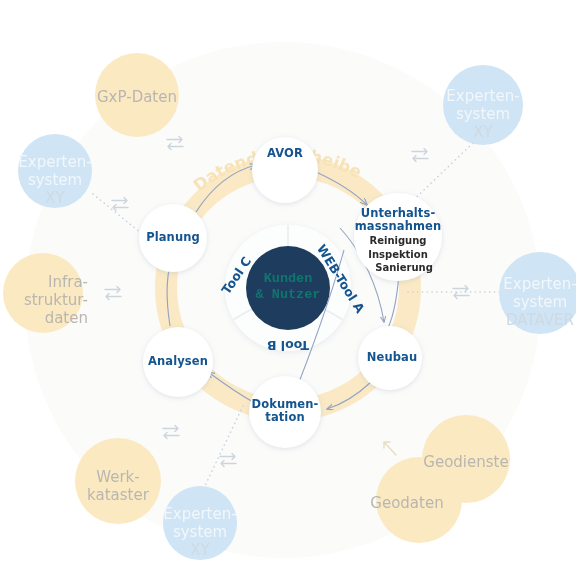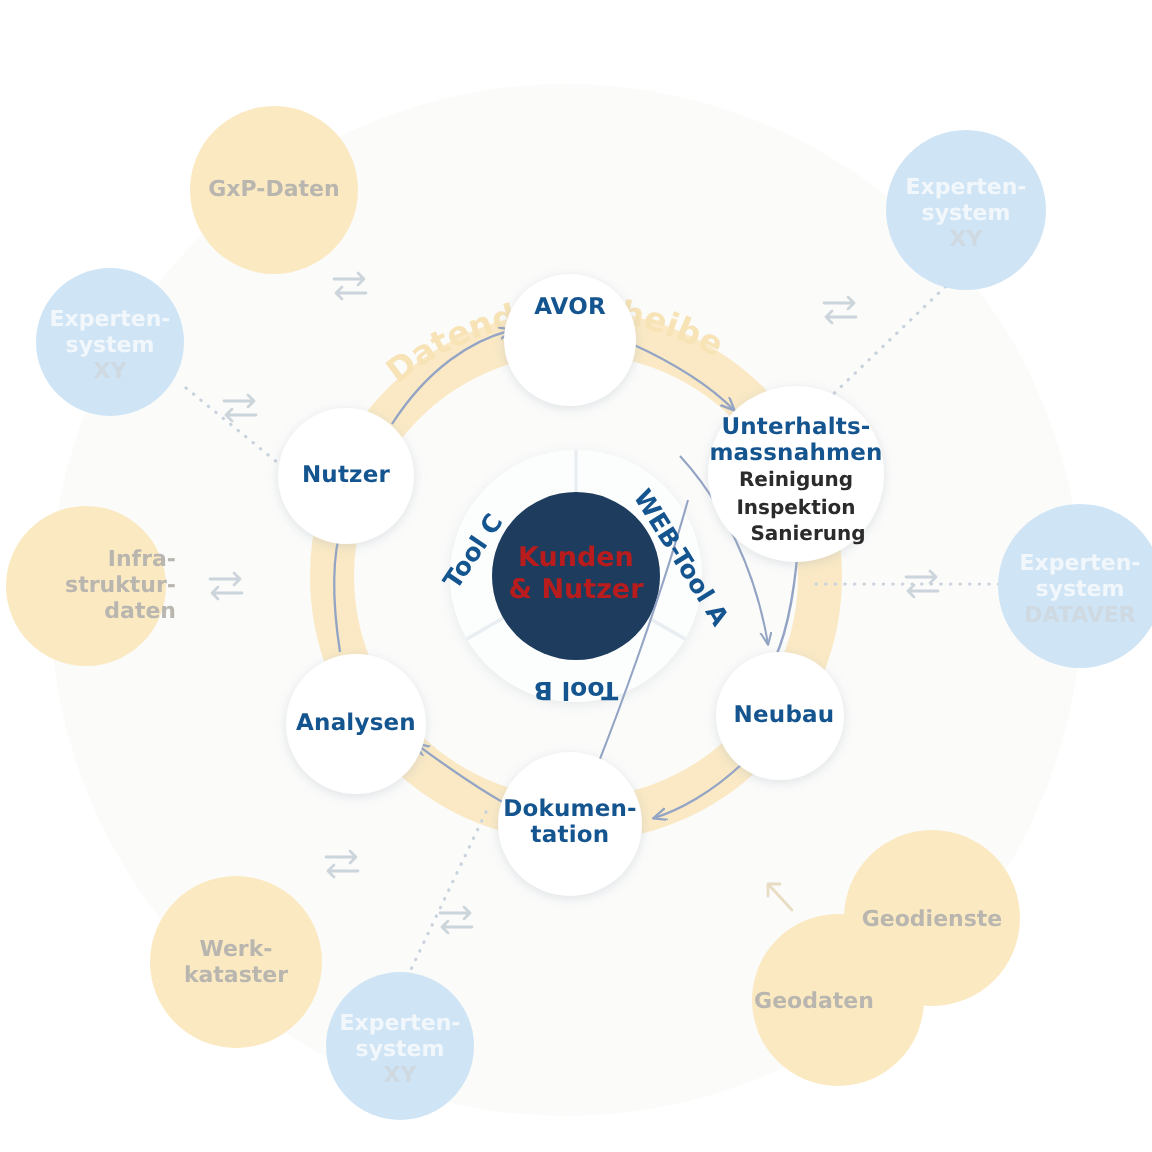--- a/index.html
+++ b/index.html
@@ -12,23 +12,23 @@
   #stage svg{position:absolute;top:0;left:0;}
   .txt{position:absolute;text-align:center;line-height:1.15;}
   .node-label{
     color:#14548f;font-weight:bold;font-size:11.5px;letter-spacing:.1px;
   }
   .node-sub{
     color:#2b2b2b;font-weight:bold;font-size:10px;line-height:1.32;
     margin-top:1px;
   }
   .center-label{
-    color:#b91c1c;font-weight:bold;font-size:13.5px;line-height:1.22;
-  }
-  .bubble-label{font-weight:bold;font-size:11px;line-height:1.2;}
+    color:#0f766e;font-weight:bold;font-size:13.5px;line-height:1.22;font-family:Liberation Mono, monospace;
+  }
+  .bubble-label{font-weight:normal;font-size:15px;line-height:1.2;}
   .bubble-tan{color:#b9b6b0;}
   .bubble-blue{color:#f2f7fb;}
   .bubble-blue .dim{color:#cfd9e2;}
 </style>
 </head>
 <body>
 
 <div id="stage">
 
   <svg width="576" height="576" viewBox="0 0 576 576">
@@ -161,21 +161,21 @@
   <div class="txt" style="left:236px;top:398px;width:98px;">
     <div class="node-label">Dokumen-</div>
     <div class="node-label">tation</div>
   </div>
 
   <div class="txt" style="left:138px;top:355px;width:80px;">
     <div class="node-label">Analysen</div>
   </div>
 
   <div class="txt" style="left:133px;top:231px;width:80px;">
-    <div class="node-label">Nutzer</div>
+    <div class="node-label">Planung</div>
   </div>
 
   <div class="txt bubble-label bubble-tan" style="left:87px;top:88px;width:100px;">
     <div>GxP-Daten</div>
   </div>
 
   <div class="txt bubble-label bubble-blue" style="left:10px;top:153px;width:90px;">
     <div>Experten-</div>
     <div>system</div>
     <div class="dim">XY</div>

